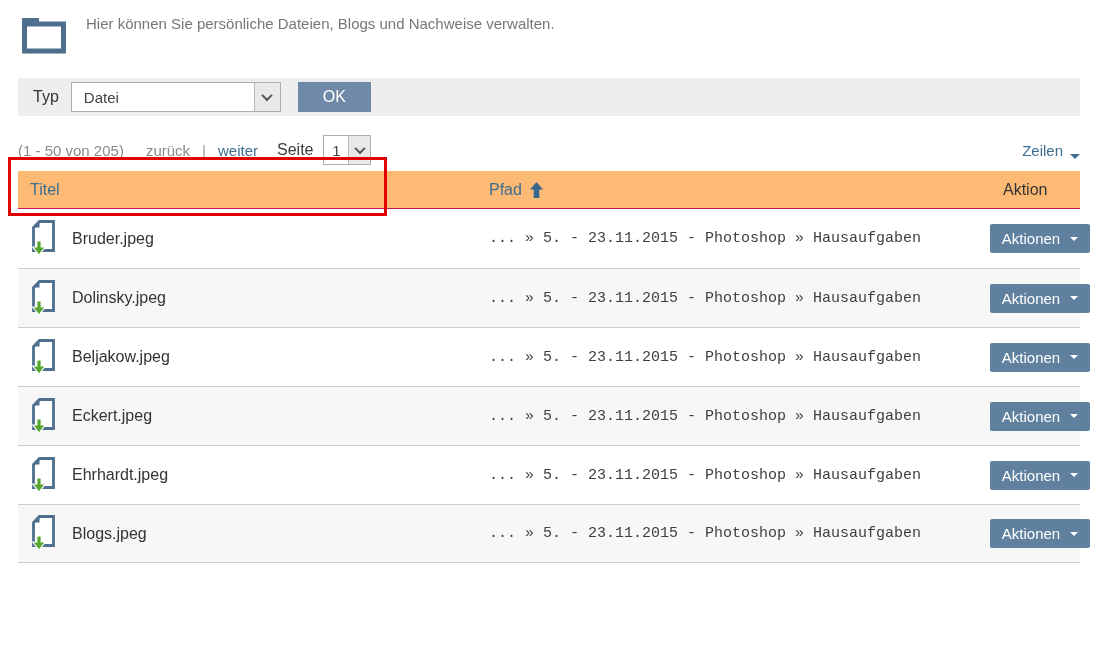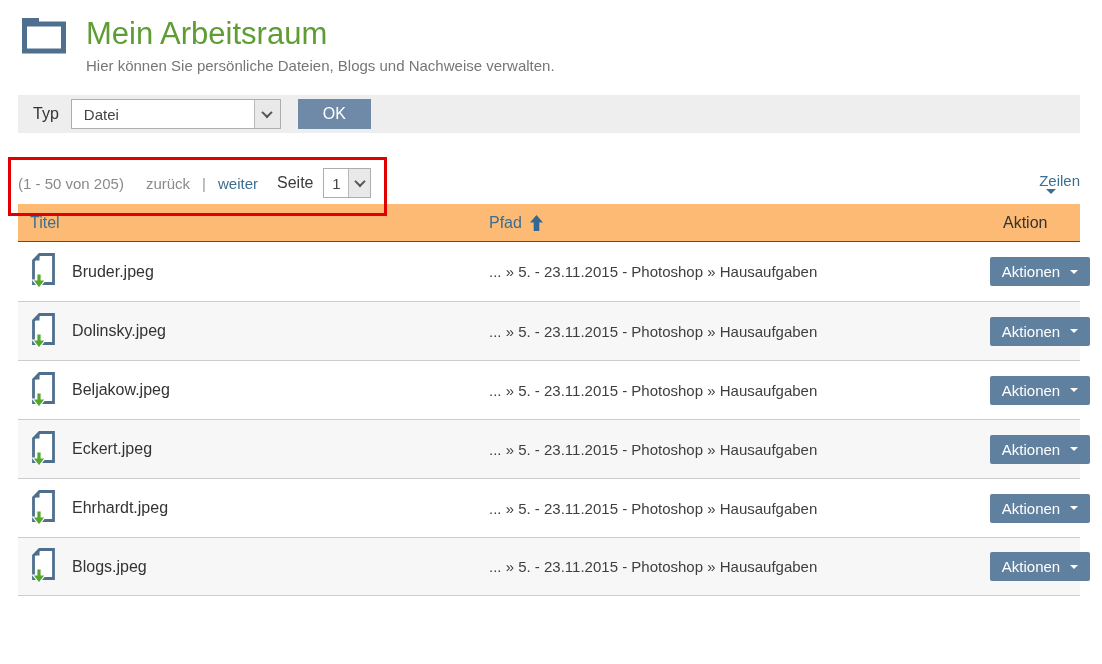--- a/index.html
+++ b/index.html
@@ -28,71 +28,70 @@
     display:flex; align-items:center; justify-content:center; }
   .chevron-down { width:8px; height:8px; border-right:2px solid #555; border-bottom:2px solid #555;
     transform:rotate(45deg) translate(-1px,-1px); }
   .filter-select { width:210px; }
   .btn-ok { margin-left:17px; width:73px; height:30px; background:var(--button-blue,#6f8aa8); color:#fff;
     border:none; font-size:16px; font-family:inherit; cursor:pointer; }
   .annotation-red { position:absolute; left:-10px; top:157px; width:379px; height:59px;
     border:3px solid var(--annotation-red,#e10000); pointer-events:none; z-index:5; }
 
   
-  .pagination { margin-top:35px; height:30px; display:flex; align-items:center; font-size:15px; }
+  .pagination { margin-top:19px; height:30px; display:flex; align-items:center; font-size:15px; }
   .page-range { color:#8a8a8a; }
   .pg-prev { color:#8a8a8a; margin-left:22px; cursor:pointer; }
   .pg-sep { color:#9a9a9a; margin-left:12px; }
   .pg-next { color:var(--link-blue,#3d6e91); margin-left:12px; cursor:pointer; }
   .pg-page-label { color:#3b3b3b; margin-left:19px; font-size:16px; }
   .page-select { width:48px; margin-left:10px; }
   .page-select .sel-value { text-align:center; padding-left:0; }
   .page-select .sel-chevron-seg { width:22px; }
   .pagination .spacer { flex:1; }
-  .rows-control { color:var(--link-blue,#3d6e91); font-size:15px; display:flex; align-items:flex-start; cursor:pointer;flex-direction:column; }
+  .rows-control { color:var(--link-blue,#3d6e91); font-size:15px; display:flex; align-items:flex-end; cursor:pointer; }
   .caret { width:0; height:0; border-left:5px solid transparent; border-right:5px solid transparent;
     border-top:5px solid var(--link-blue,#3d6e91); margin-left:7px; display:inline-block; }
 
   
   .table { margin-top:6px; }
   .thead { height:38px; background:#fdba74; border-bottom:1px solid #be185d; display:grid;
     grid-template-columns:454px 500px 1fr; align-items:center; }
   .th { font-size:16px; }
   .th-title { color:var(--link-blue,#3d6e91); padding-left:12px; cursor:pointer; }
   .th-path { color:var(--link-blue,#3d6e91); padding-left:17px; display:flex; align-items:center; cursor:pointer; }
   .sort-arrow { margin-left:8px; display:inline-flex; }
   .th-action { color:#333; padding-left:31px; }
   .trow { height:59px; display:grid; grid-template-columns:454px 500px 1fr; align-items:center; }
   .trow:nth-child(even) { background:#f7f7f7; }
   .trow + .trow { border-top:1px solid #cdcdcd; }
   .trow:last-child { border-bottom:1px solid #cdcdcd; }
   .cell-title { display:flex; align-items:center; padding-left:12px; }
   .file-icon { width:27px; height:37px; flex:0 0 auto; }
   .fname { font-size:16px; color:#333; margin-left:15px; }
-  .cell-path { font-size:15px; color:#3f3f3f; padding-left:17px; }
+  .cell-path { font-size:15px; color:#3f3f3f; padding-left:17px;font-family:Liberation Mono, monospace; }
   .cell-action { padding-left:18px; }
   .action-btn { width:100px; height:29px; background:var(--action-button-blue,#60809f); border:none;
     border-radius:2px; color:#fff; font-size:15px; font-family:inherit; cursor:pointer;
     display:flex; align-items:center; justify-content:center; }
   .caret-white { border-top-color:#fff; border-left-width:4px; border-right-width:4px; border-top-width:4px; margin-left:10px; }
 </style>
 </head>
 <body>
 
 <div class="content">
 
   <div class="annotation-red"></div>
 
   <header class="page-header">
     <svg class="folder-icon" viewBox="0 0 48 42">
       <rect x="2" y="3" width="17" height="8" fill="#4e6f8e"></rect>
       <rect x="4.5" y="9" width="39" height="27" fill="#fff" stroke="#4e6f8e" stroke-width="5"></rect>
     </svg>
     <div class="header-text">
-      <h1 class="page-title">Mein Arbeitsraum</h1>
       <div class="page-subtitle">Hier können Sie persönliche Dateien, Blogs und Nachweise verwalten.</div>
     </div>
   </header>
 
 
   <div class="filter-bar">
     <span class="filter-label">Typ</span>
     <div class="select-box filter-select">
       <span class="sel-value">Datei</span>
       <span class="sel-chevron-seg">

